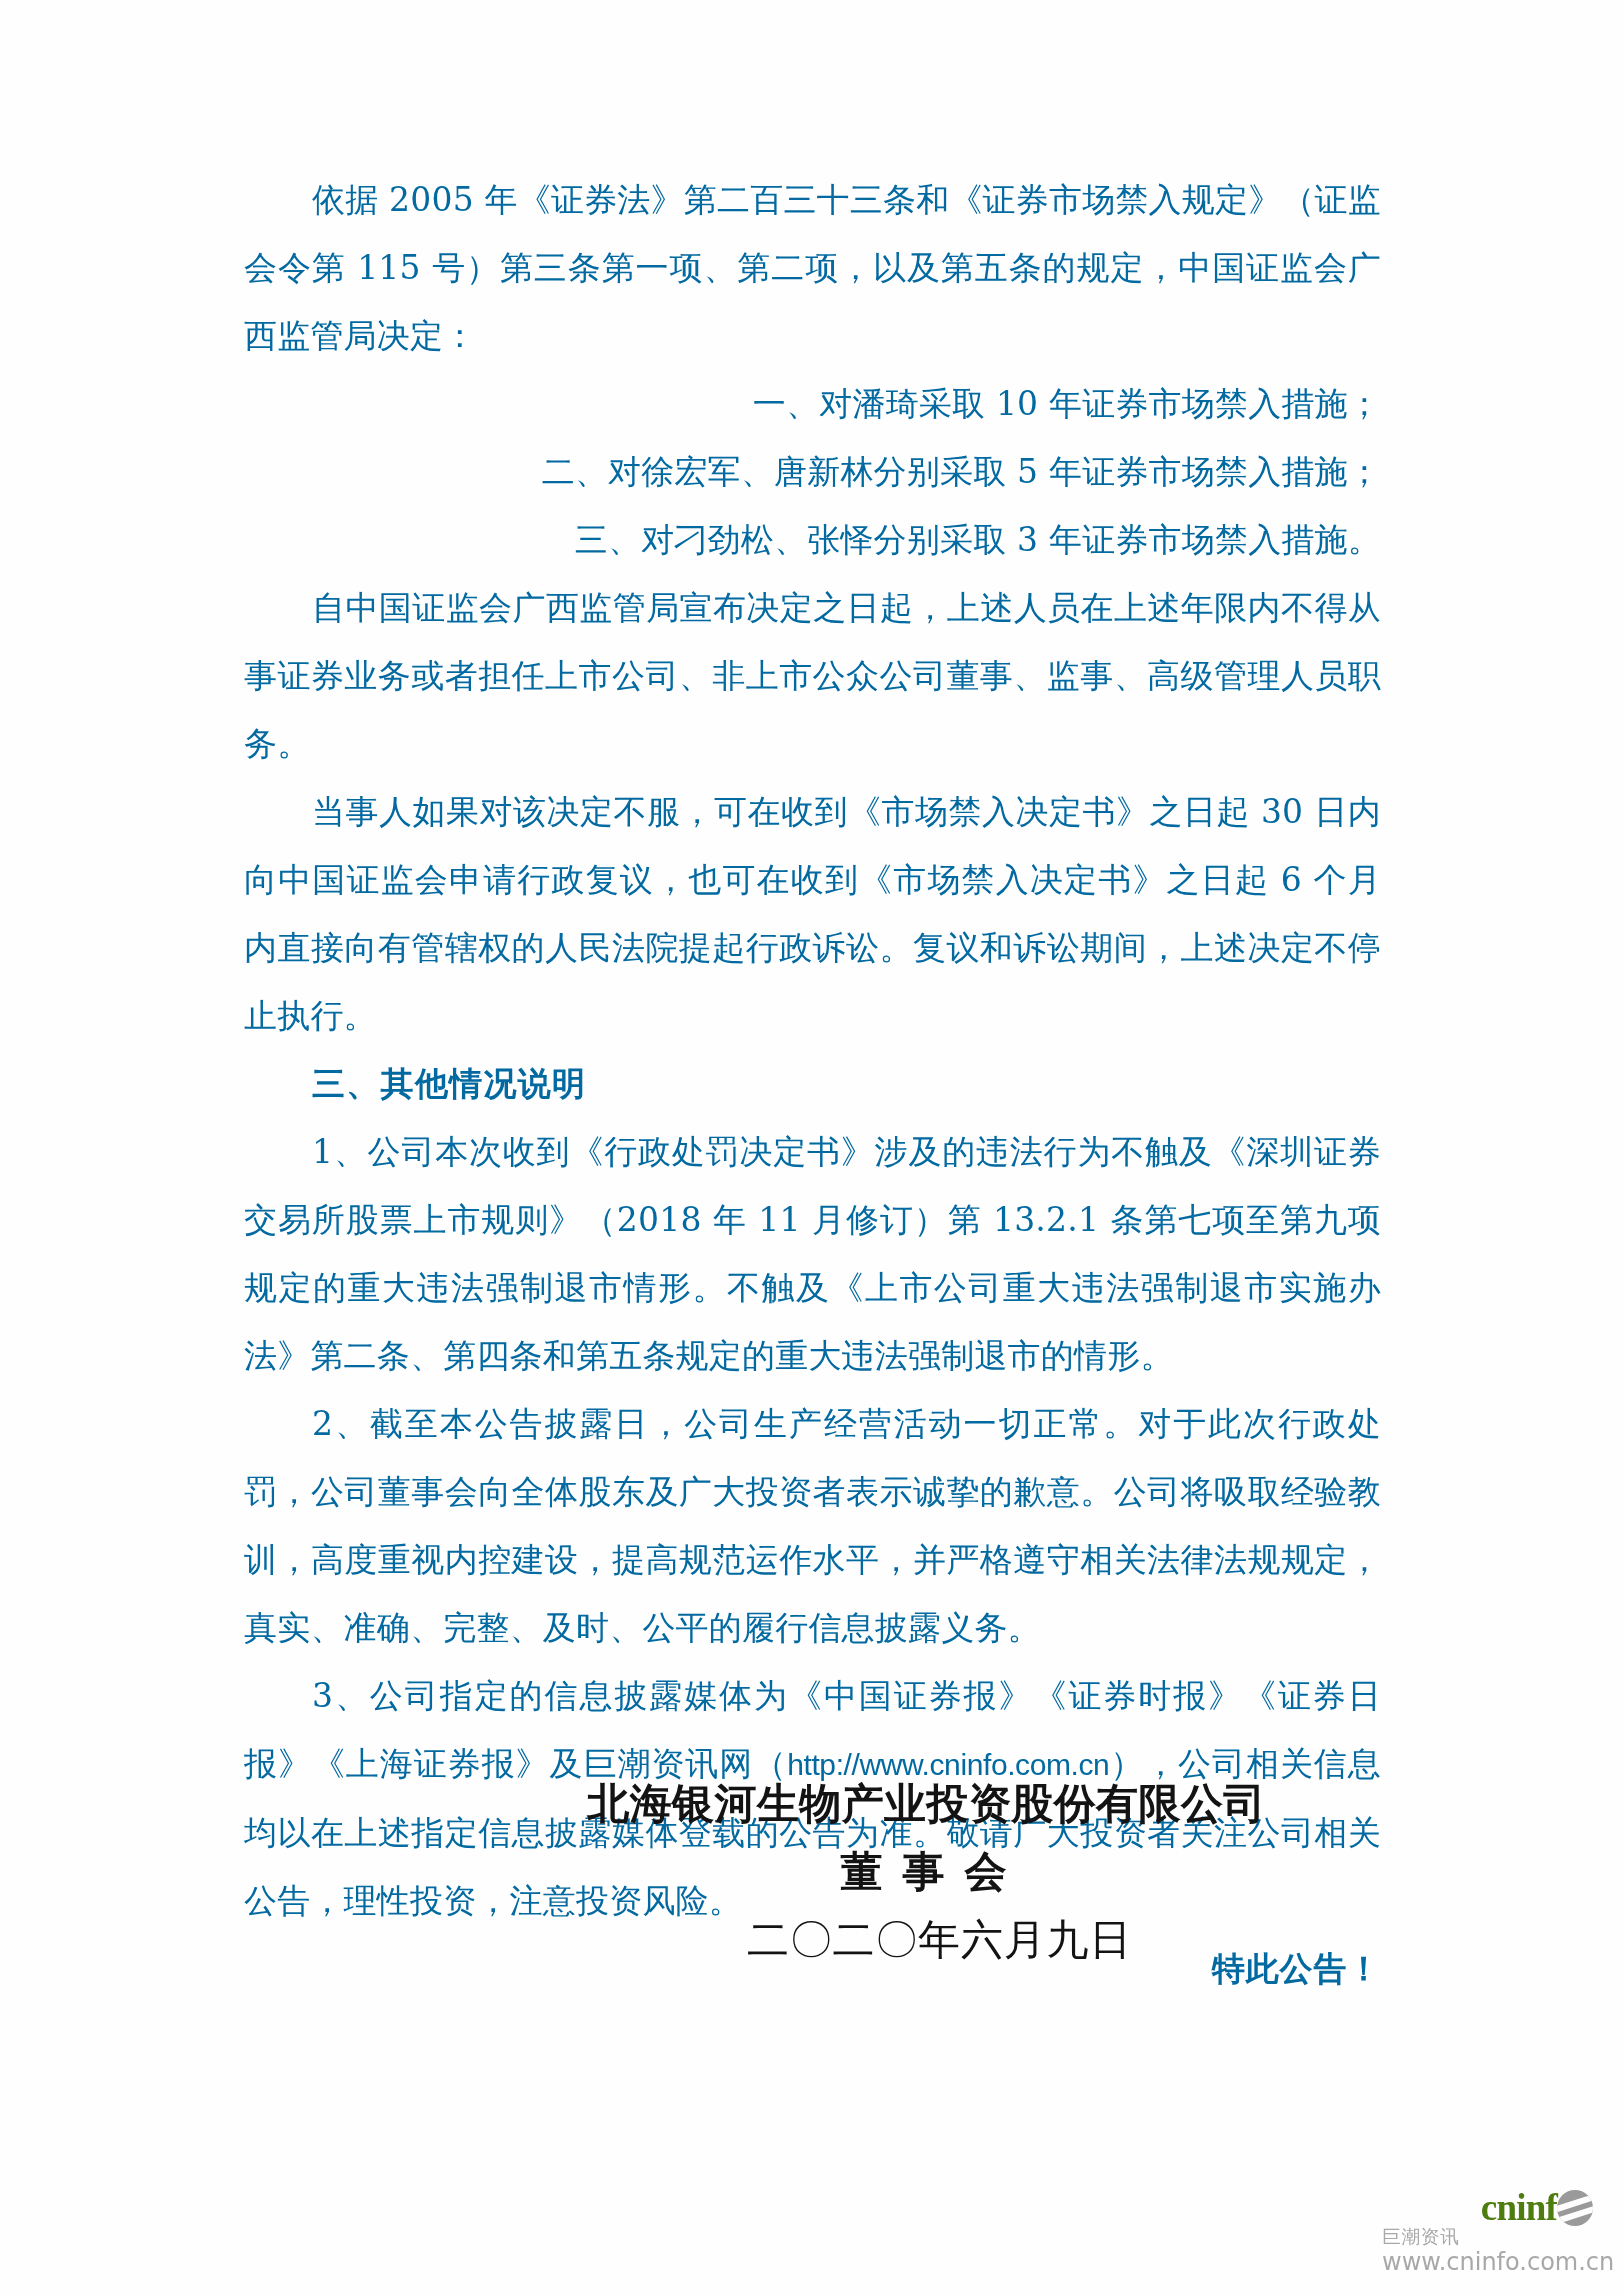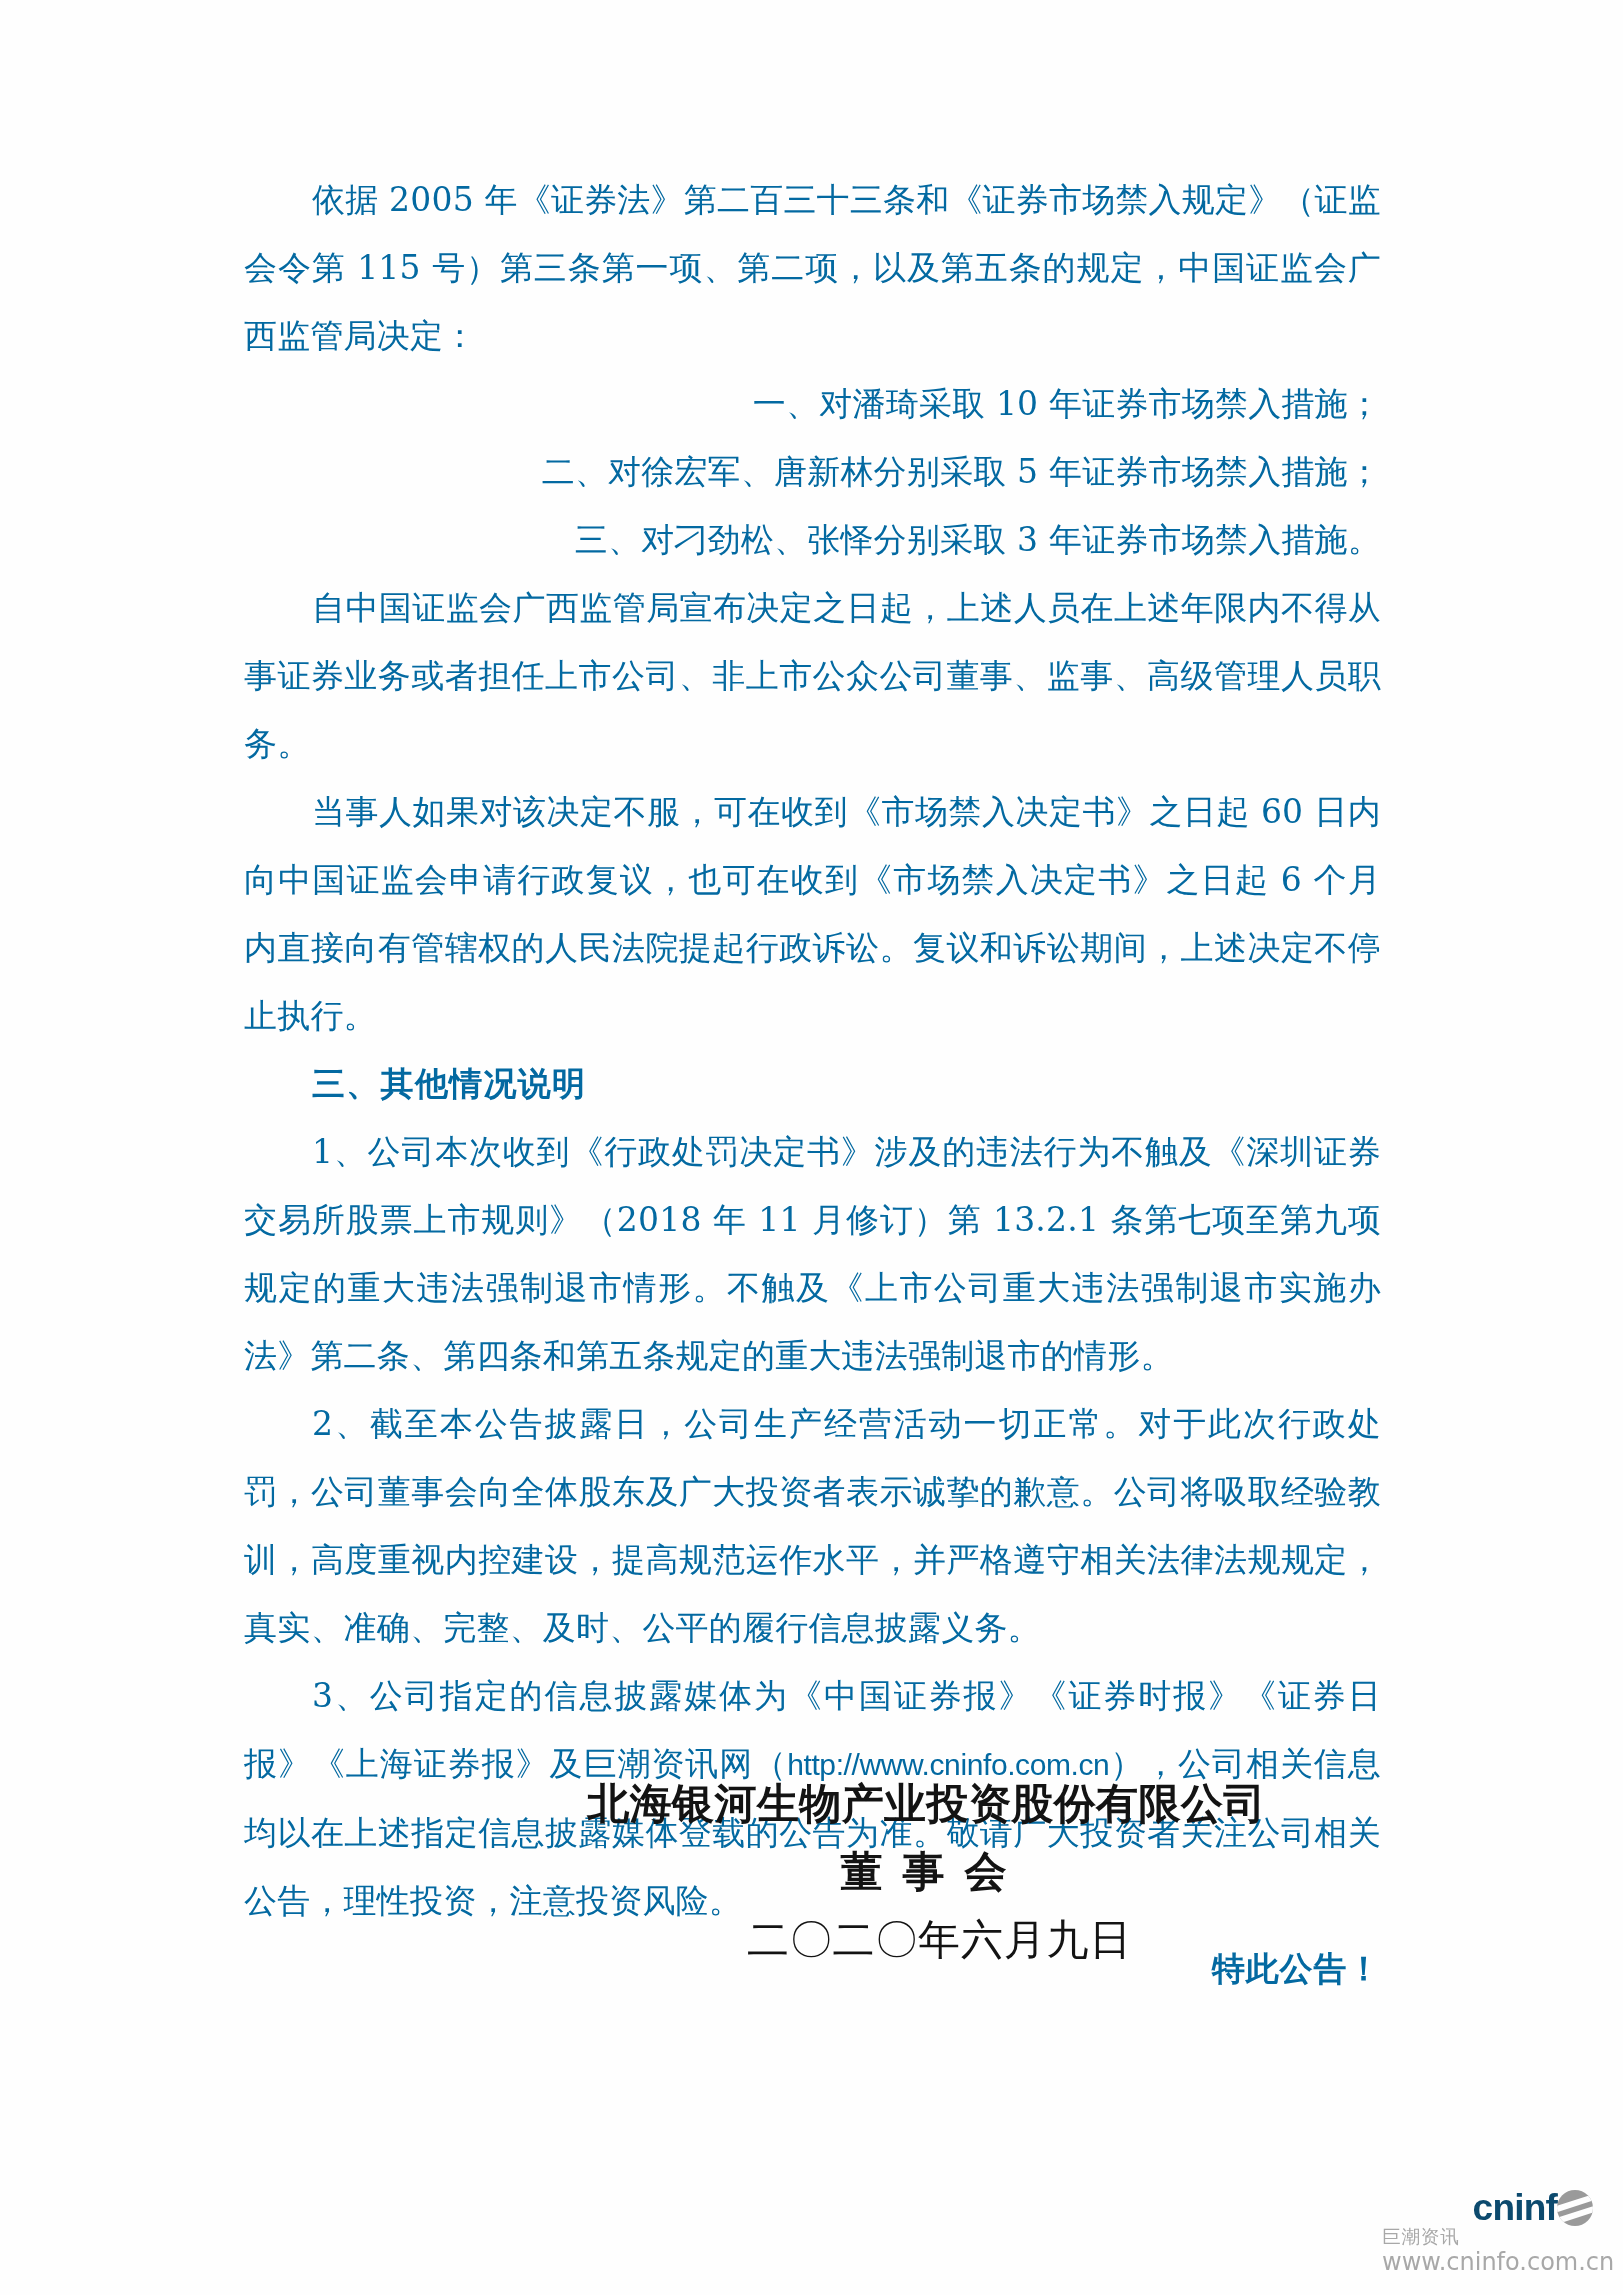--- a/index.html
+++ b/index.html
@@ -103,24 +103,24 @@
     text-align: right;
     user-select: none;
   }
   .logo-row {
     display: flex;
     align-items: center;
     justify-content: flex-end;
     gap: 1.7px;
   }
   .logo-word {
-    font-family: Liberation Sans, sans-serif;
+    font-family: Liberation Serif, serif;
     font-weight: bold;
     font-size: 37px;
-    color: #0c4a6e;
+    color: #4d7c0f;
     letter-spacing: -0.8px;
     line-height: 1;
   }
   .logo-mark {
     width: 36px;
     height: 36px;
     border-radius: 50%;
     background: #9a9a9a;
     position: relative;
     overflow: hidden;
@@ -167,21 +167,21 @@
     <p class="para">依据 2005 年《证券法》第二百三十三条和《证券市场禁入规定》（证监会令第 115 号）第三条第一项、第二项，以及第五条的规定，中国证监会广西监管局决定：</p>
 
     <p class="para list-item noalign">一、对潘琦采取 10 年证券市场禁入措施；</p>
 
     <p class="para list-item noalign">二、对徐宏军、唐新林分别采取 5 年证券市场禁入措施；</p>
 
     <p class="para list-item noalign">三、对刁劲松、张怿分别采取 3 年证券市场禁入措施。</p>
 
     <p class="para">自中国证监会广西监管局宣布决定之日起，上述人员在上述年限内不得从事证券业务或者担任上市公司、非上市公众公司董事、监事、高级管理人员职务。</p>
 
-    <p class="para">当事人如果对该决定不服，可在收到《市场禁入决定书》之日起 60 日内向中国证监会申请行政复议，也可在收到《市场禁入决定书》之日起 6 个月内直接向有管辖权的人民法院提起行政诉讼。复议和诉讼期间，上述决定不停止执行。</p>
+    <p class="para">当事人如果对该决定不服，可在收到《市场禁入决定书》之日起 30 日内向中国证监会申请行政复议，也可在收到《市场禁入决定书》之日起 6 个月内直接向有管辖权的人民法院提起行政诉讼。复议和诉讼期间，上述决定不停止执行。</p>
 
     <p class="para heading">三、其他情况说明</p>
 
     <p class="para">1、公司本次收到《行政处罚决定书》涉及的违法行为不触及《深圳证券交易所股票上市规则》（2018 年 11 月修订）第 13.2.1 条第七项至第九项规定的重大违法强制退市情形。不触及《上市公司重大违法强制退市实施办法》第二条、第四条和第五条规定的重大违法强制退市的情形。</p>
 
     <p class="para">2、截至本公告披露日，公司生产经营活动一切正常。对于此次行政处罚，公司董事会向全体股东及广大投资者表示诚挚的歉意。公司将吸取经验教训，高度重视内控建设，提高规范运作水平，并严格遵守相关法律法规规定，真实、准确、完整、及时、公平的履行信息披露义务。</p>
 
     <p class="para"><span>3、公司指定的信息披露媒体为《中国证券报》《证券时报》《证券日报》《上海证券报》及巨潮资讯网（</span><span class="mono-url">http://www.cninfo.com.cn</span><span>），公司相关信息均以在上述指定信息披露媒体登载的公告为准。敬请广大投资者关注公司相关公告，理性投资，注意投资风险。</span></p>
 
     <p class="para bold noalign">特此公告！</p>

